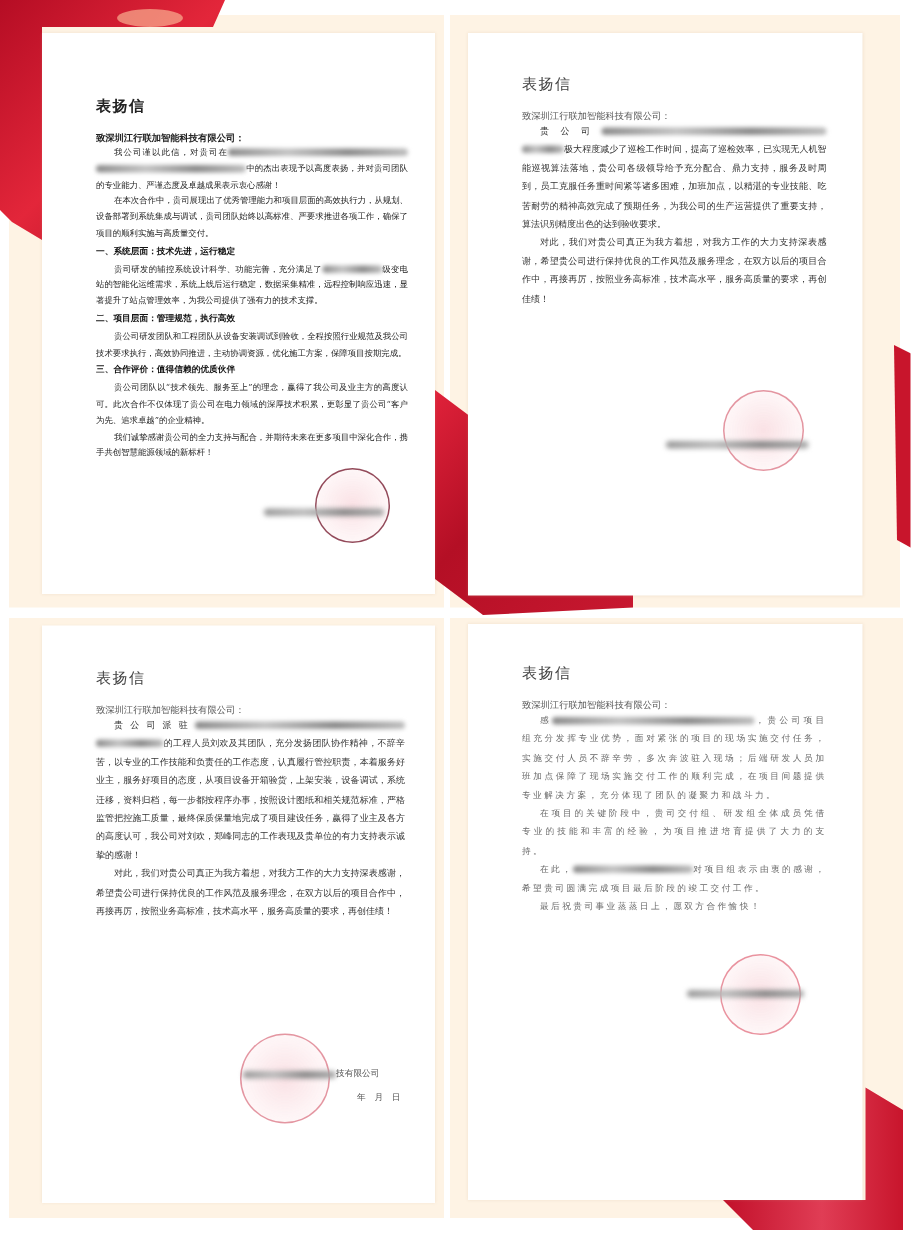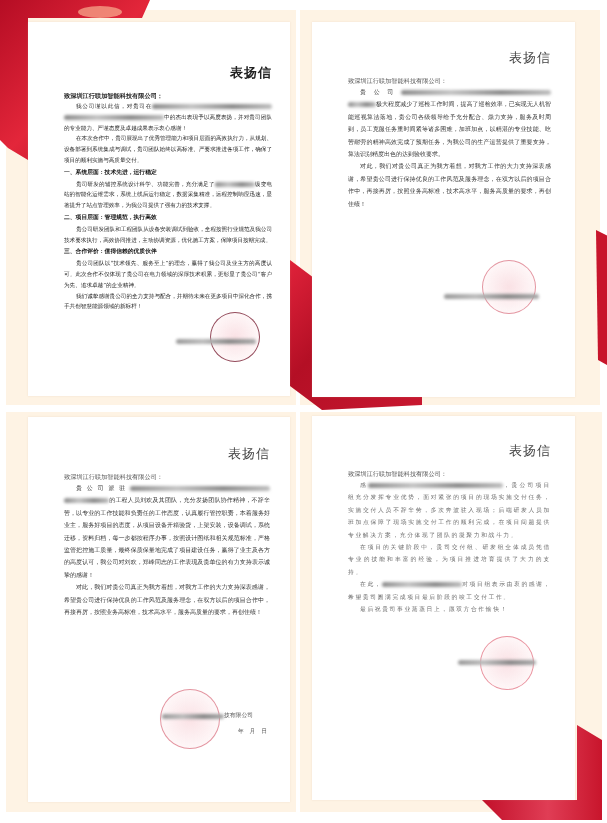--- a/index.html
+++ b/index.html
@@ -11,22 +11,22 @@
   .cream {
     position: absolute; background: #fef3e4;
   }
   .ribbon { position: absolute; z-index: 1; }
   .page {
     position: absolute; background: #ffffff; z-index: 2;
     box-shadow: 0 0 2px rgba(200,170,140,0.25);
     box-sizing: border-box;
   }
   .title {
-    text-align: right; font-weight: bold; color: #222;
-    font-size: 13px; letter-spacing: 1px; margin: 0;
+    text-align: left; font-weight: bold; color: #222;
+    font-size: 10px; letter-spacing: 1px; margin: 0;
   }
   .pg2 .title, .pg3 .title, .pg4 .title { font-weight: normal; color: #444; }
   .salutation { font-size: 6.2px; color: #222; margin-top: 10px; font-weight: bold; }
   .pg2 .salutation, .pg3 .salutation, .pg4 .salutation { font-weight: normal; color: #555; }
   .para {
     font-size: 6px; line-height: 12.4px; color: #333; text-indent: 12px;
     margin: 0; text-align: justify; word-break: break-all;
   }
   .pg1 .para { font-size: 5.6px; line-height: 10.8px; color: #222; }
   .pg4 .para { color: #6a6a6a; letter-spacing: 1.6px; font-size: 5.8px; }

